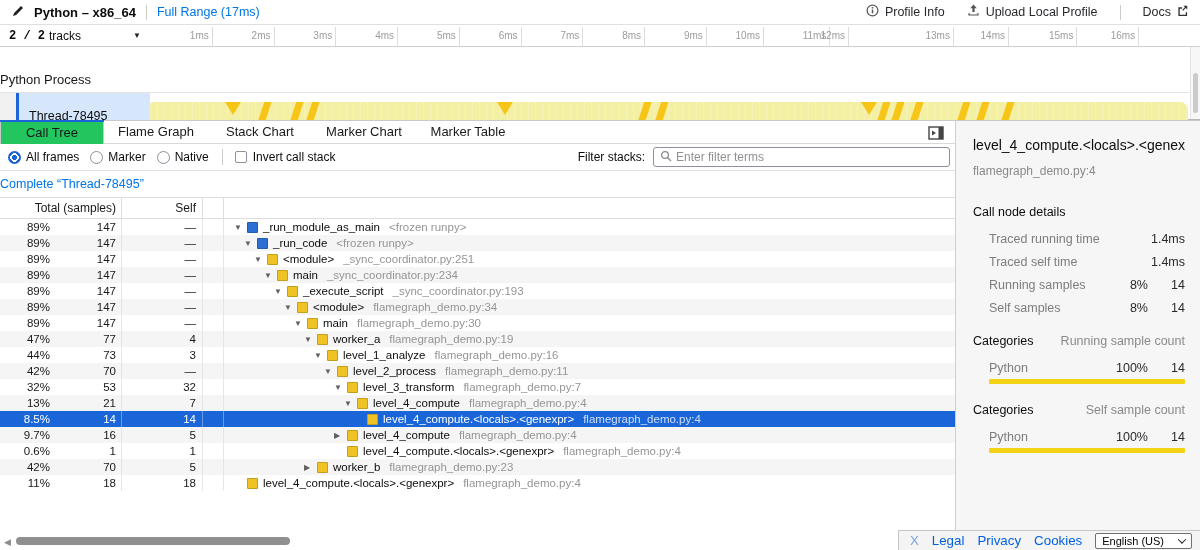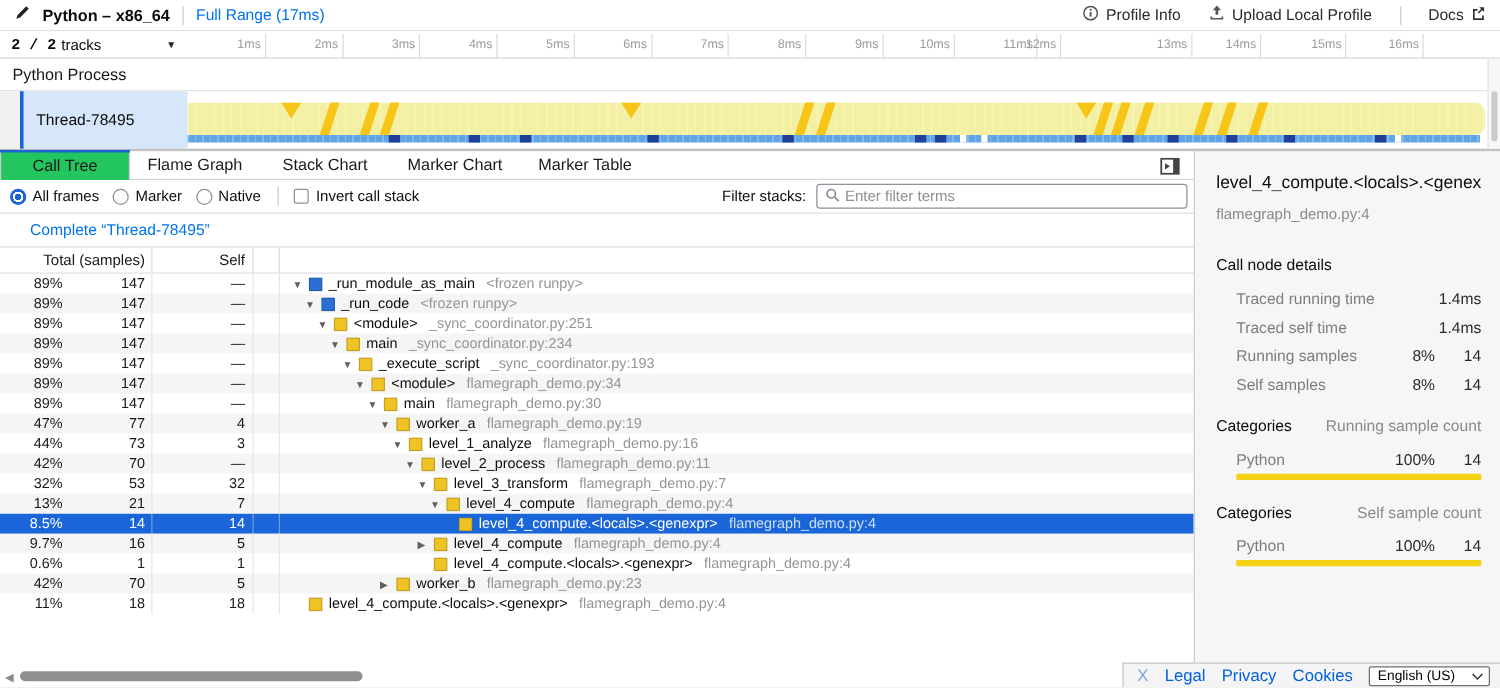--- a/index.html
+++ b/index.html
@@ -22,21 +22,21 @@
   .tracksbtn { position:absolute; left:0; top:0; width:150px; height:21px; display:flex; align-items:center;
                padding:0 9px; font-size:12px; color:#0c0c0d; }
   .tracksbtn .cnt { font-weight:bold; margin-right:4px;font-family:Liberation Mono, monospace; }
   .tracksbtn .dd { margin-left:auto; font-size:8px; color:#222; }
   .ticks { position:absolute; left:150px; right:0; top:0; bottom:0; }
   .tick { position:absolute; top:2px; bottom:0; width:0; border-left:1px solid #ddd; }
   .tick span { position:absolute; right:4px; top:3px; font-size:10px; color:#9c9c9c; white-space:nowrap; }
 
   
   .tracks { position:absolute; top:47px; left:0; right:0; height:73px; border-bottom:1px solid #b8b8b8; background:#fff; }
-  .prow { height:26px; border-bottom:1px solid #e4e4e4; display:flex; align-items:center; padding-left:10px; font-size:13px; }
+  .prow { height:26px; border-bottom:1px solid #e4e4e4; display:flex; align-items:center; font-size:13px;margin-top:20px; }
   .throw { position:relative; height:46px; }
   .gutter { position:absolute; left:0; top:0; bottom:0; width:16px; background:#f1f1f1; }
   .accent { position:absolute; left:16px; top:0; bottom:0; width:3px; background:var(--accent-blue); }
   .tlabel { position:absolute; left:19px; top:0; bottom:0; width:131px; background:var(--thread-bg);
             font-size:12.5px; display:flex; align-items:center; padding-left:10px; color:#0c0c0d; }
   .tcanvas { position:absolute; left:150px; right:10px; top:0; bottom:0; }
   .band { position:absolute; left:0; right:2px; top:9px; height:26px; background:var(--band);
           border-radius:3px 8px 8px 3px; overflow:hidden;
           background-image:repeating-linear-gradient(90deg, rgba(255,255,255,.18) 0 1px, transparent 1px 7px); }
   .mk-triangle { position:absolute; top:0; width:0; height:0; border-left:8px solid transparent;
@@ -67,21 +67,21 @@
   .radio { width:13px; height:13px; border-radius:50%; border:1px solid #8f8f9d; background:#fdfdfe; margin-right:5px; }
   .radio.sel { border:none; background:radial-gradient(circle at center, var(--accent-blue) 0 2.5px, #fff 2.5px 4.2px, var(--accent-blue) 4.2px 6.5px); }
   .vdiv { width:1px; height:16px; background:#ccc; margin:0 12px 0 2px; }
   .checkbox { width:12px; height:12px; border:1px solid #8f8f9d; background:#fff; border-radius:2px; margin-right:6px; }
   .flabel { margin-left:auto; }
   .finput { width:297px; height:20px; margin:0 5px 0 8px; border:1px solid #8f8f9d; border-radius:3px;
             display:flex; align-items:center; padding:0 6px; gap:4px; background:#fff; }
   .finput input { border:none; outline:none; flex:1; font-size:12px; font-family:inherit; color:#0c0c0d; min-width:0; }
   .finput input::placeholder { color:#909090; }
 
-  .crumb { height:26px; display:flex; align-items:center; padding-left:24px; }
+  .crumb { height:26px; display:flex; align-items:center; padding-left:0; }
   .crumb button { color:#0074e8; font-size:12.5px; }
 
   .thead { height:22px; border-top:1px solid #ddd; border-bottom:1px solid #ddd; display:flex; align-items:center; font-size:12px; }
   .hc { height:100%; display:flex; align-items:center; justify-content:flex-end; }
   .h-total { width:122px; padding-right:5px; border-right:1px solid #ddd; }
   .h-self { width:81px; padding-right:6px; border-right:1px solid #ddd; }
   .h-icon { width:21px; border-right:1px solid #ddd; }
 
   .rows { font-size:11.5px; }
   .trow { height:16px; display:flex; align-items:stretch; background:#fff; }

